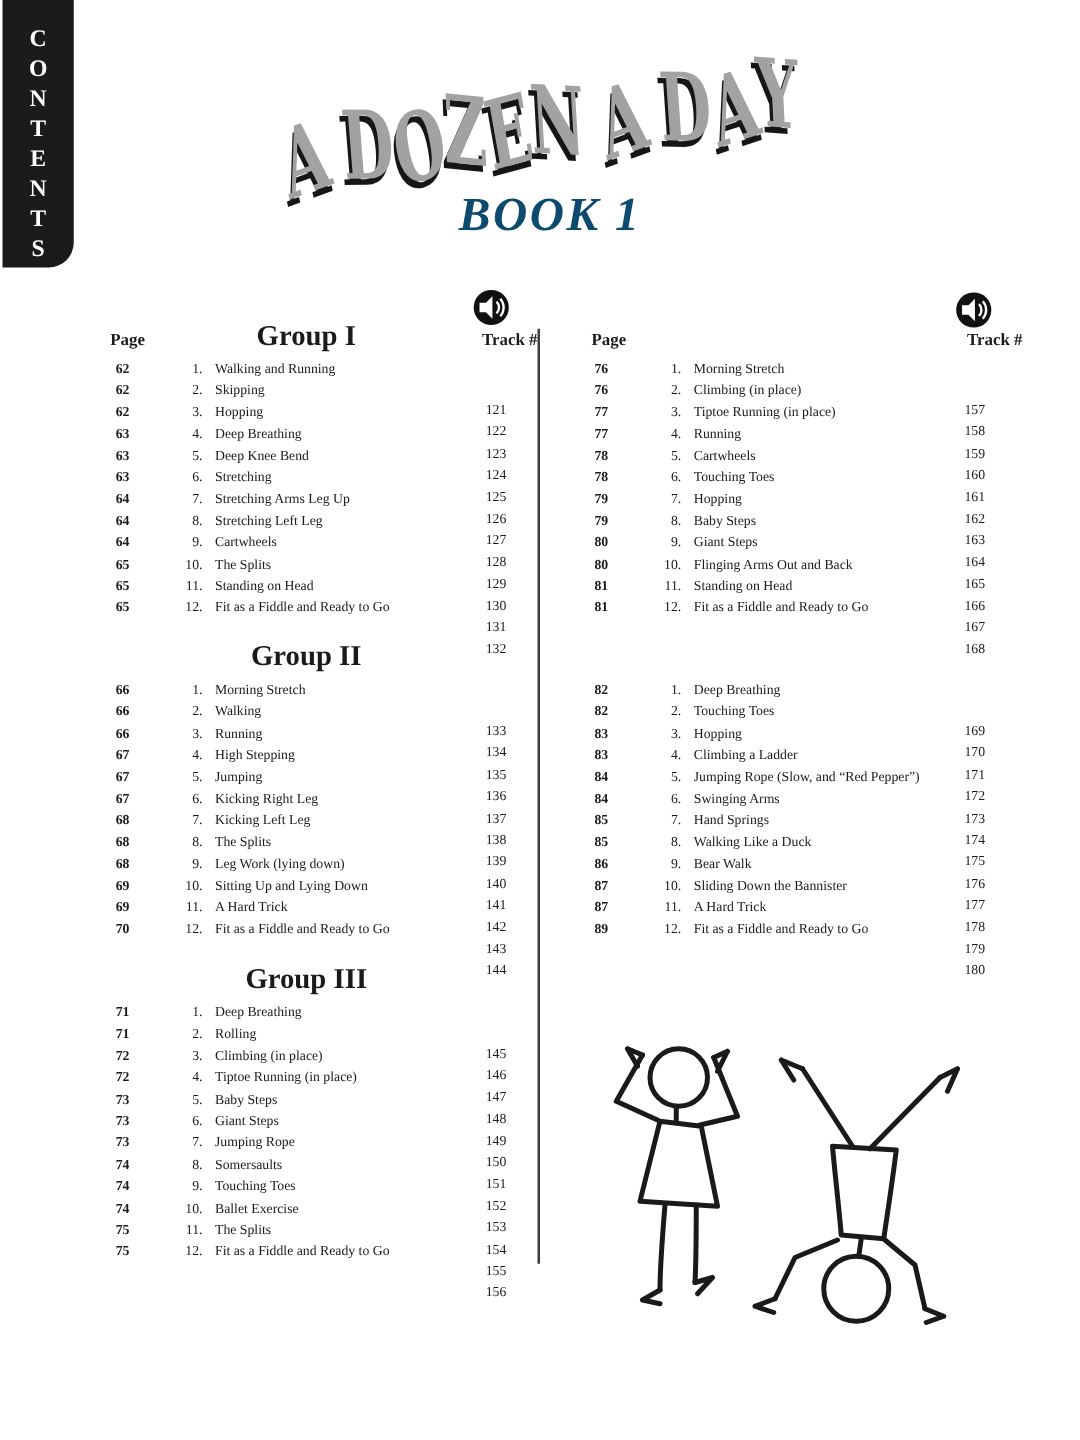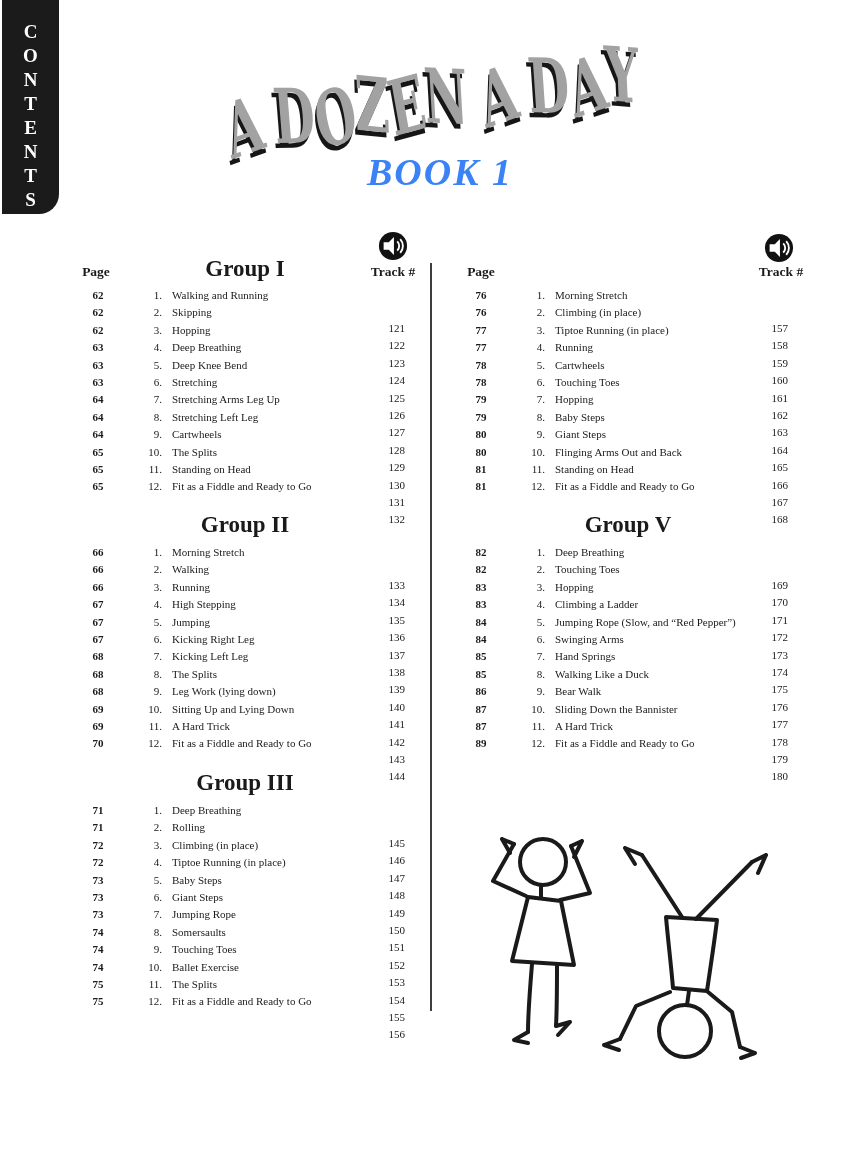--- a/index.html
+++ b/index.html
@@ -22,27 +22,27 @@
   .book-title{
     position:absolute;left:432px;top:64px;white-space:nowrap;
     transform:translateX(-50%) rotate(-7deg) scaleX(0.62);transform-origin:center;
     font-family:"DejaVu Serif","Liberation Serif",serif;font-weight:bold;
     font-size:76px;line-height:1;color:#a2a2a2;
   }
   .t-letter{display:inline-block;text-shadow:-4px 5px 0 #161616;}
   .t-space{display:inline-block;width:0.26em;}
   .book-subtitle{
     position:absolute;left:440px;top:150px;transform:translateX(-50%);
-    font-weight:bold;font-style:italic;font-size:38px;letter-spacing:2px;color:#3b82f6;
+    font-weight:bold;font-style:italic;font-size:38px;letter-spacing:2px;color:#0c4a6e;
     white-space:nowrap;
   }
   
   .speaker{position:absolute;width:30px;height:30px;}
   .col-label{
-    position:absolute;font-size:13.5px;font-weight:bold;text-align:center;white-space:nowrap;
+    position:absolute;font-size:13.5px;font-weight:bold;text-align:right;white-space:nowrap;
   }
   .group-title{
     position:absolute;width:320px;text-align:center;
     font-size:23px;font-weight:bold;white-space:nowrap;
   }
   
   .rows{position:absolute;width:320px;}
   .row{display:flex;height:17.4px;line-height:17.4px;font-size:11px;}
   .c-page{width:26px;text-align:center;font-weight:bold;flex:none;}
   .c-num{width:51px;text-align:right;flex:none;}
@@ -79,21 +79,20 @@
   </svg>
 
   <div class="col-label" style="left:76px;top:264px;width:40px">Page</div>
   <div class="col-label" style="left:356px;top:264px;width:74px">Track #</div>
   <div class="col-label" style="left:461px;top:264px;width:40px">Page</div>
   <div class="col-label" style="left:744px;top:264px;width:74px">Track #</div>
 
   <div class="group-title" style="left:85px;top:512px">Group II</div>
   <div class="group-title" style="left:85px;top:256px">Group I</div>
   <div class="group-title" style="left:85px;top:770px">Group III</div>
-  <div class="group-title" style="left:468px;top:512px">Group V</div>
 
   <div class="rows" style="left:85px;top:287px">
       <div class="row">
         <span class="c-page">62</span>
         <span class="c-num">1.</span>
         <span class="c-title">Walking and Running</span>
         <span class="c-track">121</span>
       </div>
       <div class="row">
         <span class="c-page">62</span>

